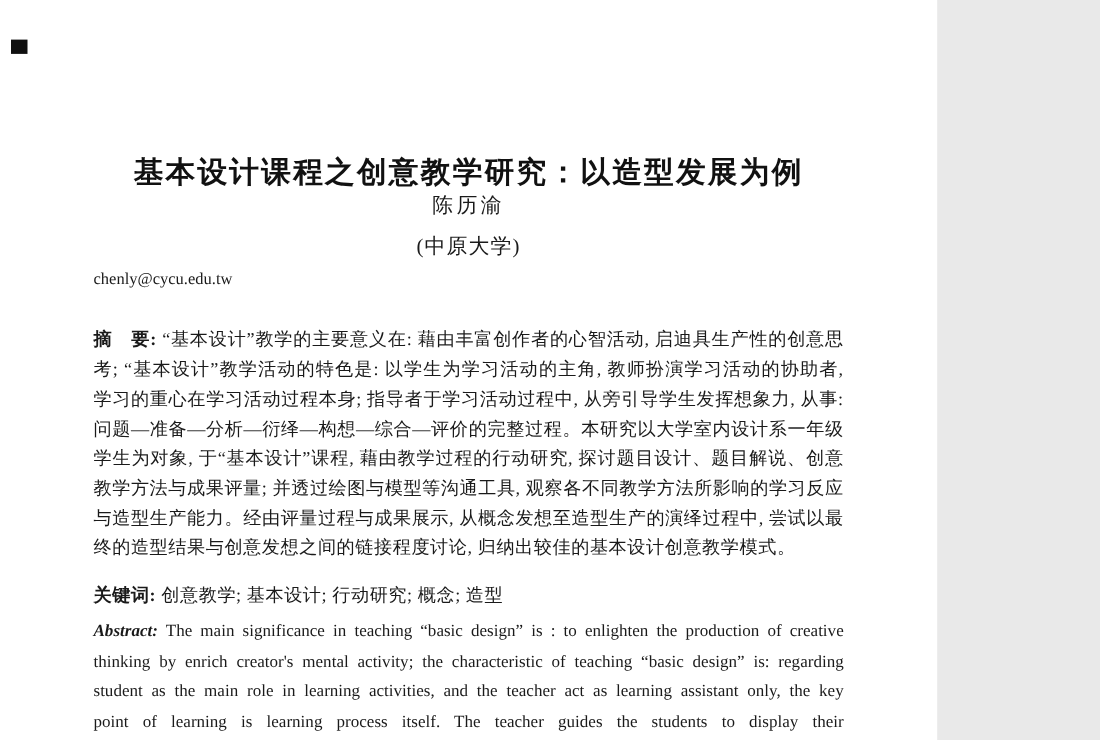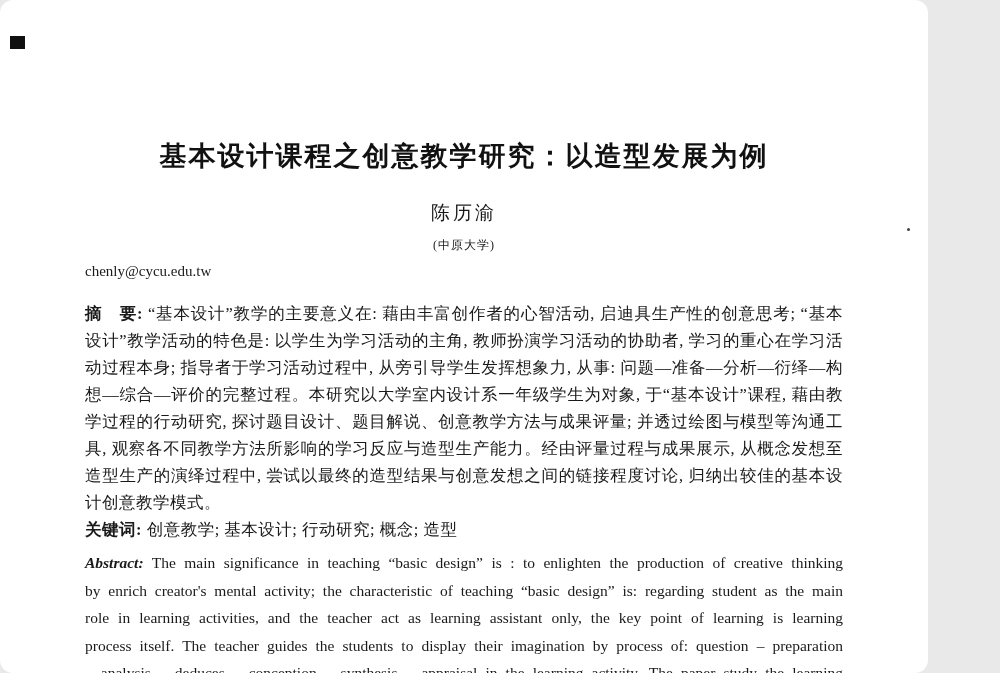--- a/index.html
+++ b/index.html
@@ -2,27 +2,26 @@
 <html><head>
 <meta charset="utf-8">
 <style>
   html, body {
     margin: 0;
     padding: 0;
     background: #e9e9e9;
   }
   .page {
     position: relative;
-    width: 928px;
+    width: 852px;
     height: 673px;
     background: #ffffff;
     overflow: hidden;
     font-family: "Liberation Serif", "DejaVu Serif", serif;
     color: #1a1a1a;
-    border-radius: 13px;
   }
   .scan-mark {
     position: absolute;
     left: 10px;
     top: 36px;
     width: 15px;
     height: 13px;
     background: #101010;
   }
   .scan-speck {
@@ -42,52 +41,51 @@
   }
   .title {
     margin-top: 138px;
     text-align: center;
     font-size: 27px;
     font-weight: bold;
     letter-spacing: 2px;
     color: #111;
   }
   .author {
-    margin-top: 26px;
     text-align: center;
     font-size: 19px;
     letter-spacing: 3px;
   }
   .affiliation {
     margin-top: 11px;
     text-align: center;
-    font-size: 12px;
+    font-size: 19px;
     letter-spacing: 1px;
   }
   .email {
     margin-top: 9px;
     font-size: 15px;
     font-family: "Liberation Serif", "DejaVu Serif", serif;
   }
   .abstract-cn {
-    margin-top: 20px;
+    margin-top: 32px;
     font-size: 16.5px;
     line-height: 27px;
     text-align: justify;
     letter-spacing: 0.5px;
   }
   .abstract-cn b, .keywords b {
     font-weight: bold;
   }
   .keywords {
     font-size: 16.5px;
     line-height: 27px;
     text-align: left;
     letter-spacing: 0.5px;
-    margin-top: 0;
+    margin-top: 16px;
   }
   .abstract-en {
     margin-top: 6px;
     font-size: 15.5px;
     line-height: 27.5px;
     text-align: justify;
     word-spacing: 3.5px;
   }
   .abstract-en b {
     font-weight: bold;

